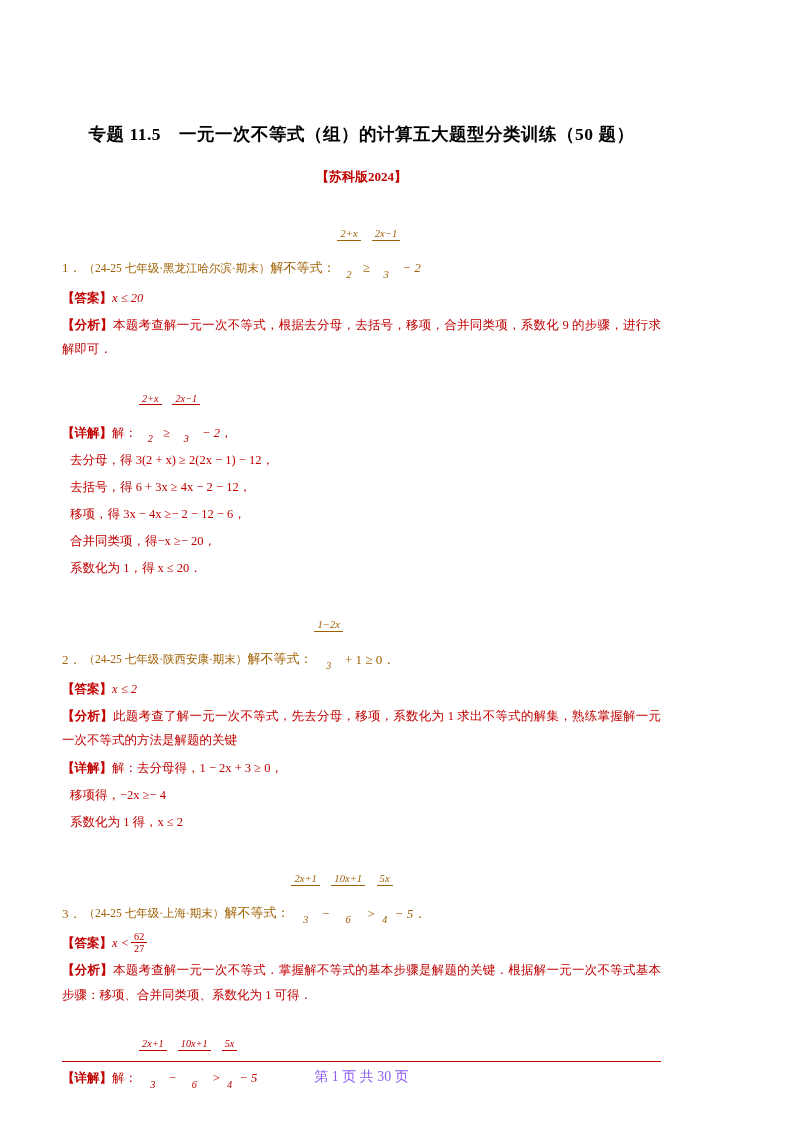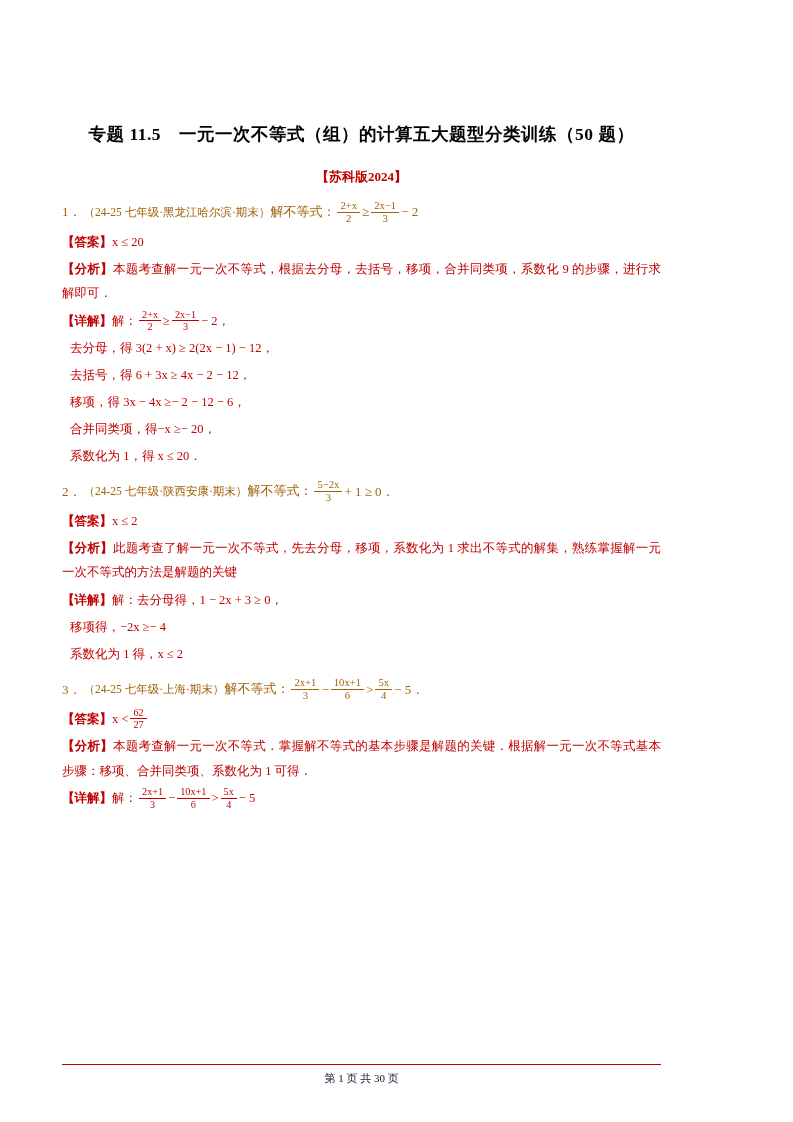--- a/index.html
+++ b/index.html
@@ -65,20 +65,22 @@
   }
   .tag { font-weight: bold; }
   .step-line {
     font-size: 12.5px;
     line-height: 2.0;
     color: #c00000;
     margin: 2px 8px;
   }
   .mathi {
     font-family: "Liberation Serif", "DejaVu Serif", serif;
+    font-style: italic;
+    margin-top: 28px;
   }
   .frac {
     display: inline-block;
     vertical-align: -0.55em;
     text-align: center;
     font-size: 0.82em;
     line-height: 1.15;
     margin: 0 2px;
   }
   .frac .num {
@@ -91,22 +93,22 @@
     padding: 0 3px;
   }
   .footer {
     position: absolute;
     left: 62px;
     right: 62px;
     bottom: 36px;
     border-top: 1px solid #c00000;
     padding-top: 6px;
     text-align: center;
-    font-size: 11px;
-    color: #0f172a;
+    font-size: 14px;
+    color: #8b5cf6;
   }
   .footer .pg { font-weight: normal; }
   .nowrap { white-space: nowrap; }
 </style>
 </head>
 <body>
 
 <div class="page">
 
   <div class="doc-title">专题 11.5　一元一次不等式（组）的计算五大题型分类训练（50 题）</div>
@@ -132,21 +134,21 @@
   </div>
 
   <div class="step-line">去分母，得 3(2 + x) ≥ 2(2x − 1) − 12，</div>
   <div class="step-line">去括号，得 6 + 3x ≥ 4x − 2 − 12，</div>
   <div class="step-line">移项，得 3x − 4x ≥− 2 − 12 − 6，</div>
   <div class="step-line">合并同类项，得−x ≥− 20，</div>
   <div class="step-line">系数化为 1，得 x ≤ 20．</div>
 
   
   <div class="q-line">
-    <span class="q-num">2．</span><span class="meta">（24-25 七年级·陕西安康·期末）</span><span>解不等式：</span><span class="nowrap"><span class="frac"><span class="num mathi">5−2x</span><span class="den mathi">3</span></span><span>+ 1 ≥ 0．</span></span>
+    <span class="q-num">2．</span><span class="meta">（24-25 七年级·陕西安康·期末）</span><span>解不等式：</span><span class="nowrap"><span class="frac"><span class="num mathi">1−2x</span><span class="den mathi">3</span></span><span>+ 1 ≥ 0．</span></span>
   </div>
 
   <div class="ans-line">
     <span class="tag">【答案】</span><span class="mathi">x ≤ 2</span>
   </div>
 
   <div class="ana-line">
     <span class="tag">【分析】</span><span>此题考查了解一元一次不等式，先去分母，移项，系数化为 1 求出不等式的解集，熟练掌握解一元一次不等式的方法是解题的关键</span>
   </div>
 

